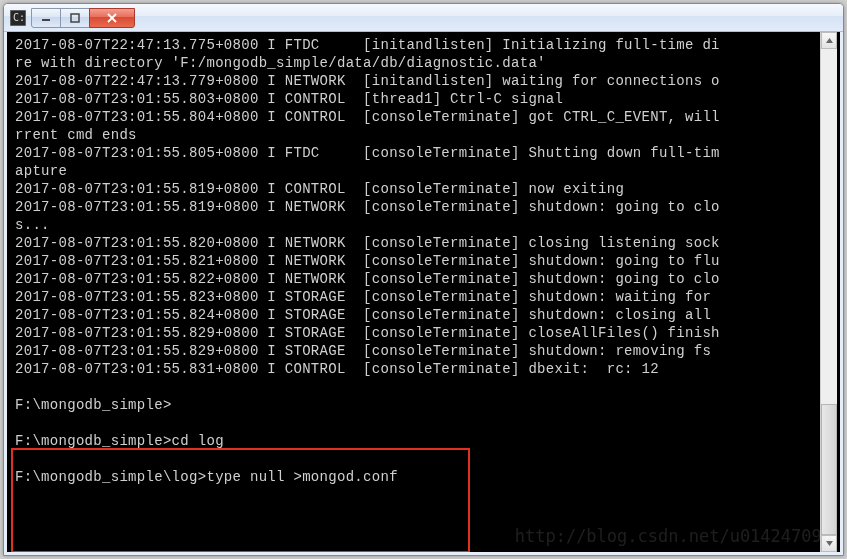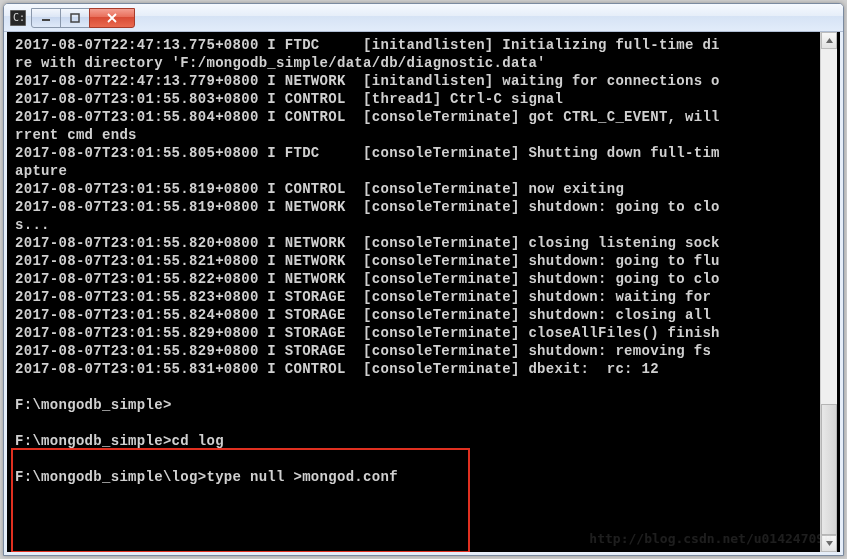--- a/index.html
+++ b/index.html
@@ -75,21 +75,20 @@
   }
   .win-btn svg { display:block; }
   .term-wrap {
     flex: 1;
     background: #000;
     padding: 4px 4px 4px 8px;
     position: relative;
     border: 3px solid #e6eef9;
     border-top: none;
     overflow: hidden;
-    font-weight: bold;
   }
   .term {
     font-family: Consolas, "Courier New", monospace;
     font-size: 14px;
     line-height: 18px;
     color: #d0d0d0;
     white-space: pre;
     letter-spacing: 0.3px;
   }
   .term .line { display: block; }
@@ -131,21 +130,21 @@
     right: 0;
     background: linear-gradient(to right,#e8e8e8,#d4d4d4);
     border: 1px solid #b5b5b5;
     cursor: pointer;
   }
   .watermark {
     position: absolute;
     right: 8px;
     bottom: 6px;
     font-family: monospace;
-    font-size: 13px;
+    font-size: 17px;
     color: rgba(216,216,216,0.14);
     pointer-events: none;
   }
 </style>
 </head>
 <body>
 
 <div class="window">
   <div class="titlebar">
     <span class="icon">

